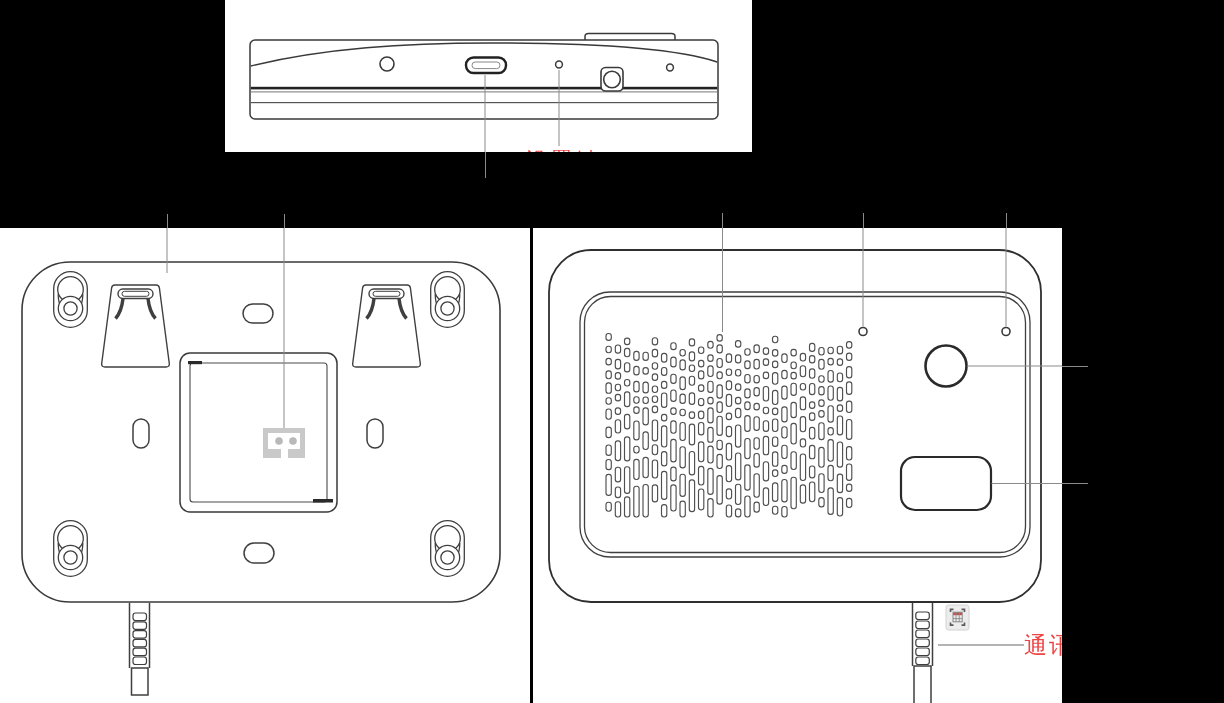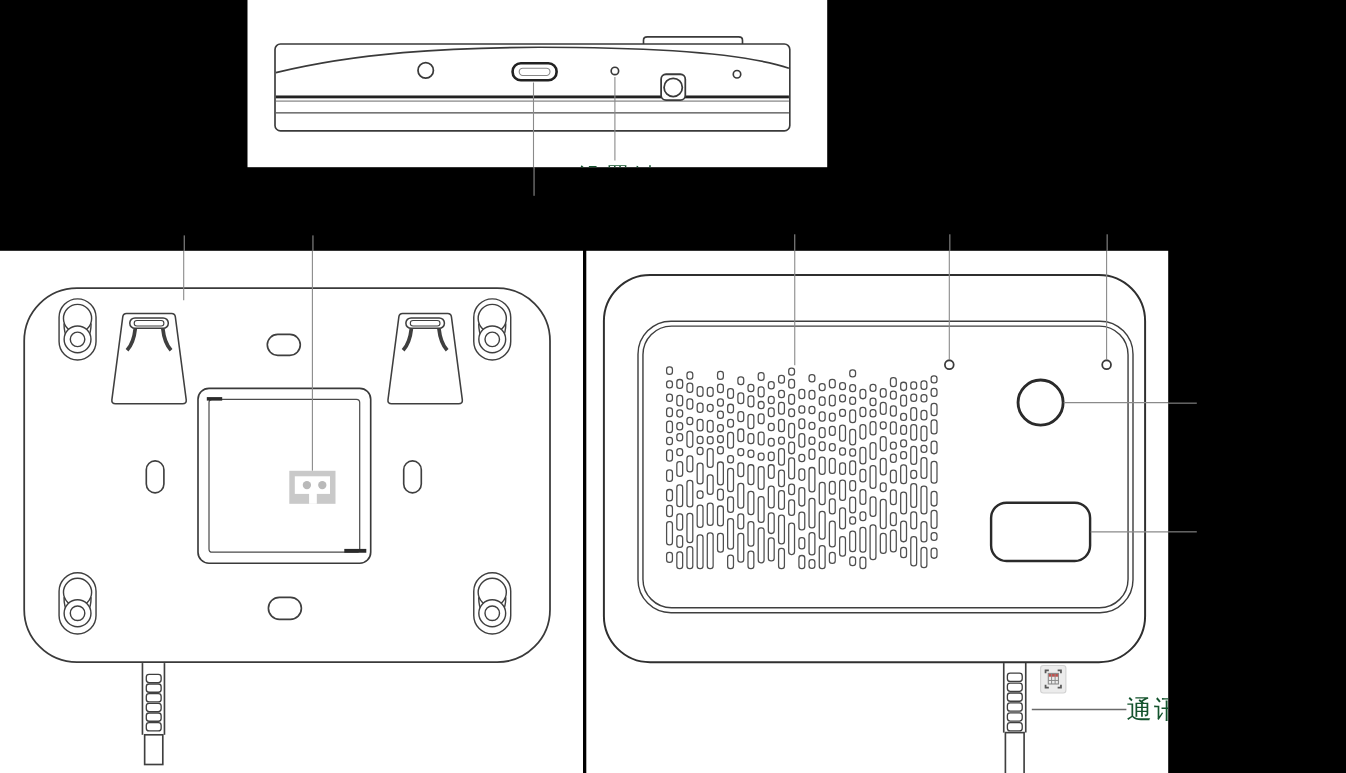--- a/index.html
+++ b/index.html
@@ -3,21 +3,21 @@
 <meta charset="utf-8">
 <style>
   html,body{margin:0;padding:0;background:#000;}
   body{width:1224px;height:703px;position:relative;overflow:hidden;
        font-family:"Liberation Serif","DejaVu Serif",serif;}
   .panel{position:absolute;background:#fff;overflow:hidden;}
   #panel-top{left:225px;top:0;width:527px;height:152px;}
   #panel-back{left:0;top:228px;width:530px;height:475px;}
   #panel-front{left:533px;top:228px;width:529px;height:475px;}
   .panel svg{position:absolute;left:0;top:0;}
-  .cjk-label{position:absolute;color:#14532d;white-space:nowrap;}
+  .cjk-label{position:absolute;color:#ef4444;white-space:nowrap;}
   #label-settings{left:301px;top:146px;font-size:21px;letter-spacing:4px;}
   #label-comm{left:491px;top:402px;font-size:23px;letter-spacing:2px;}
   .stub{position:absolute;background:#8a8a8a;}
   .stub.v{width:1px;}
   .stub.h{height:1px;}
 </style>
 </head>
 <body>
 
 <div class="panel" id="panel-top">

